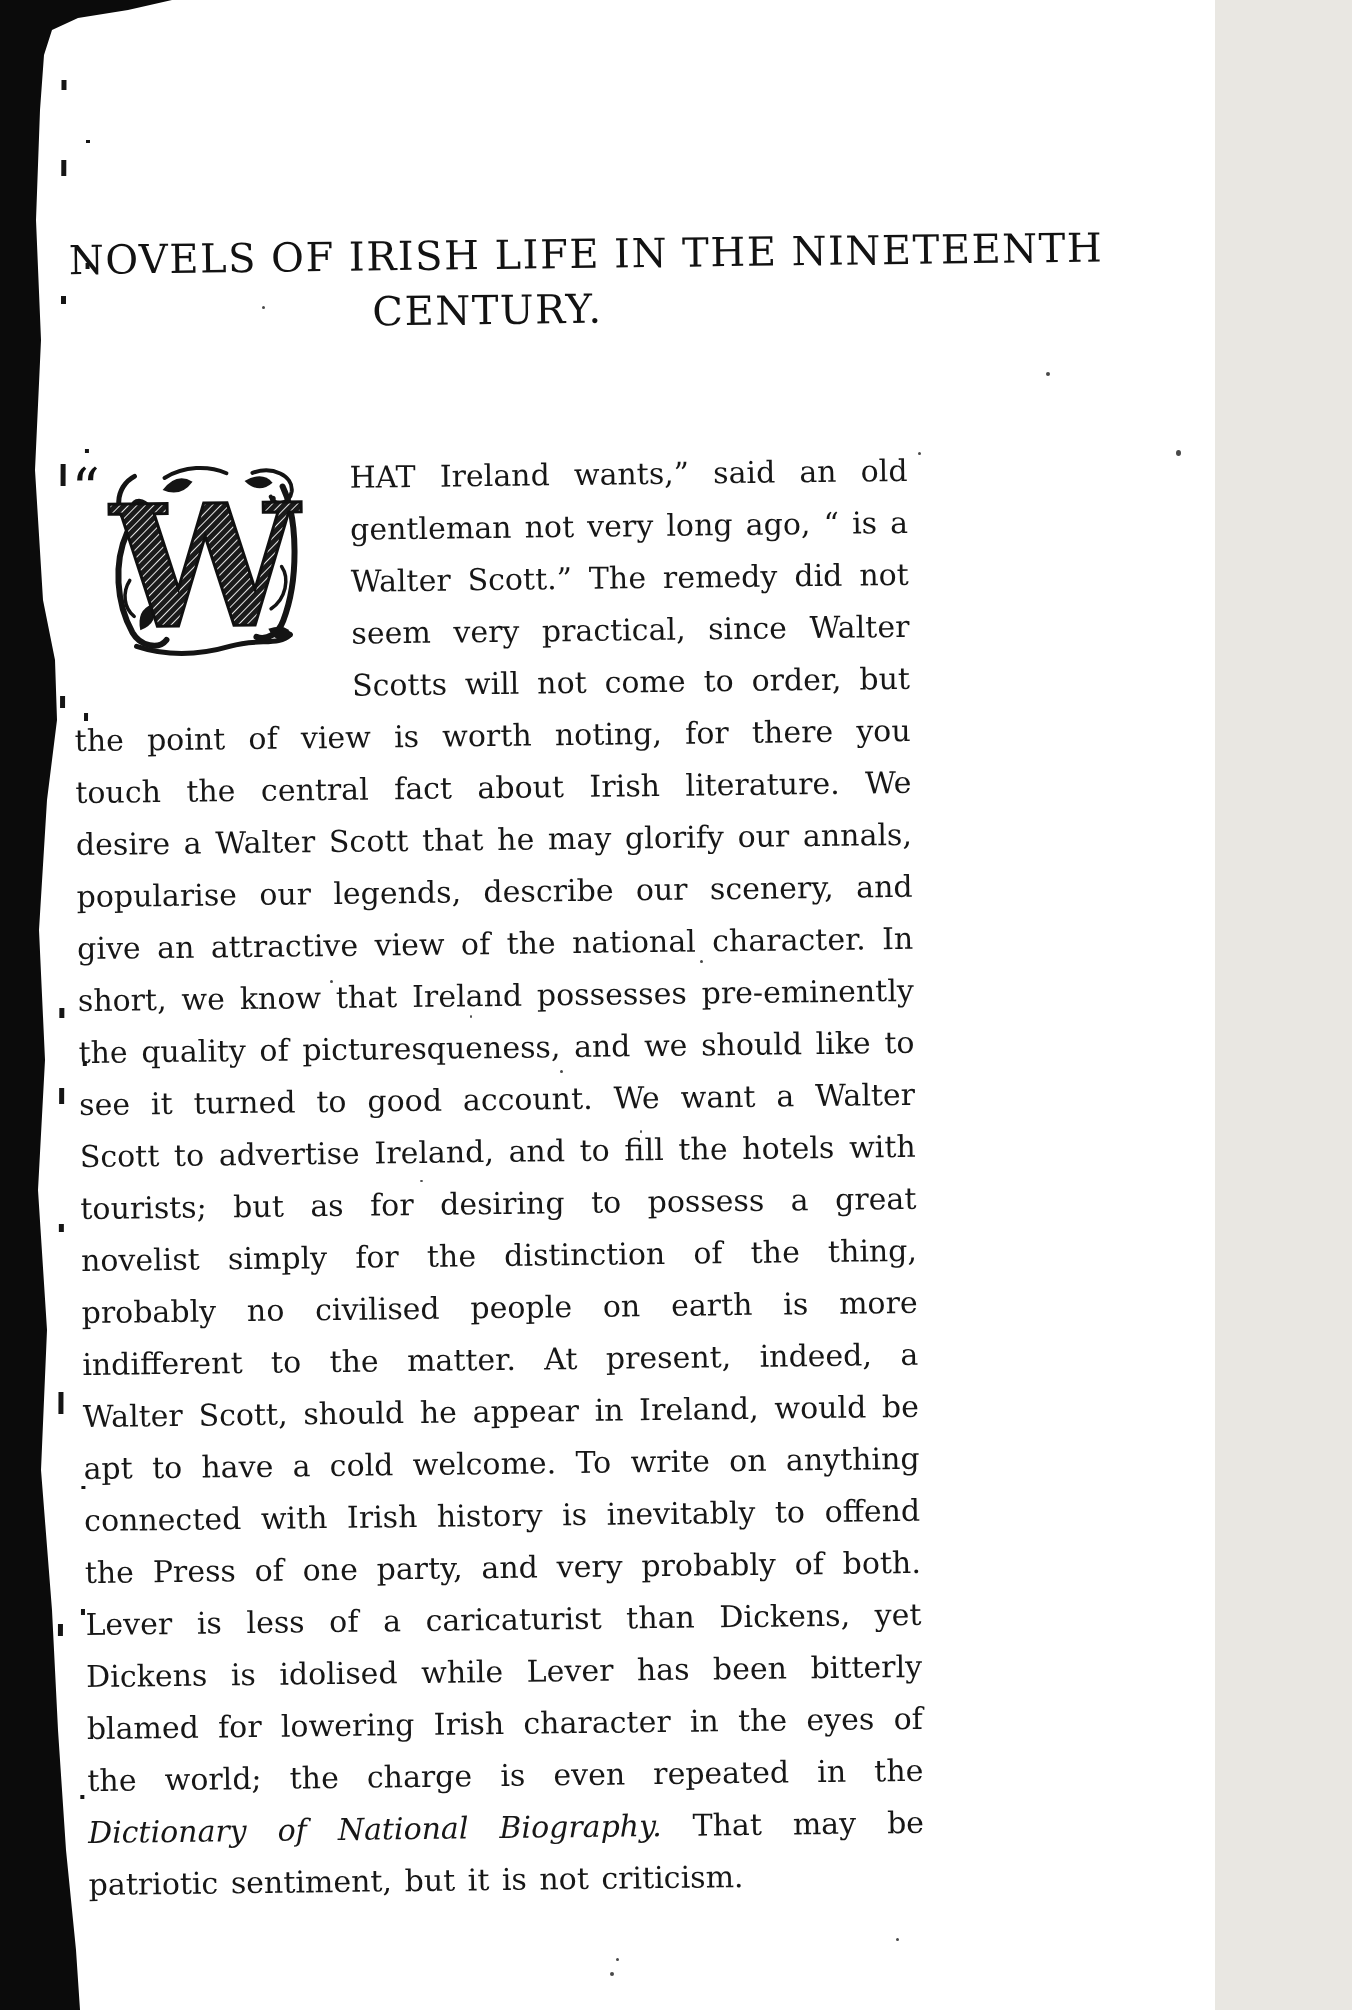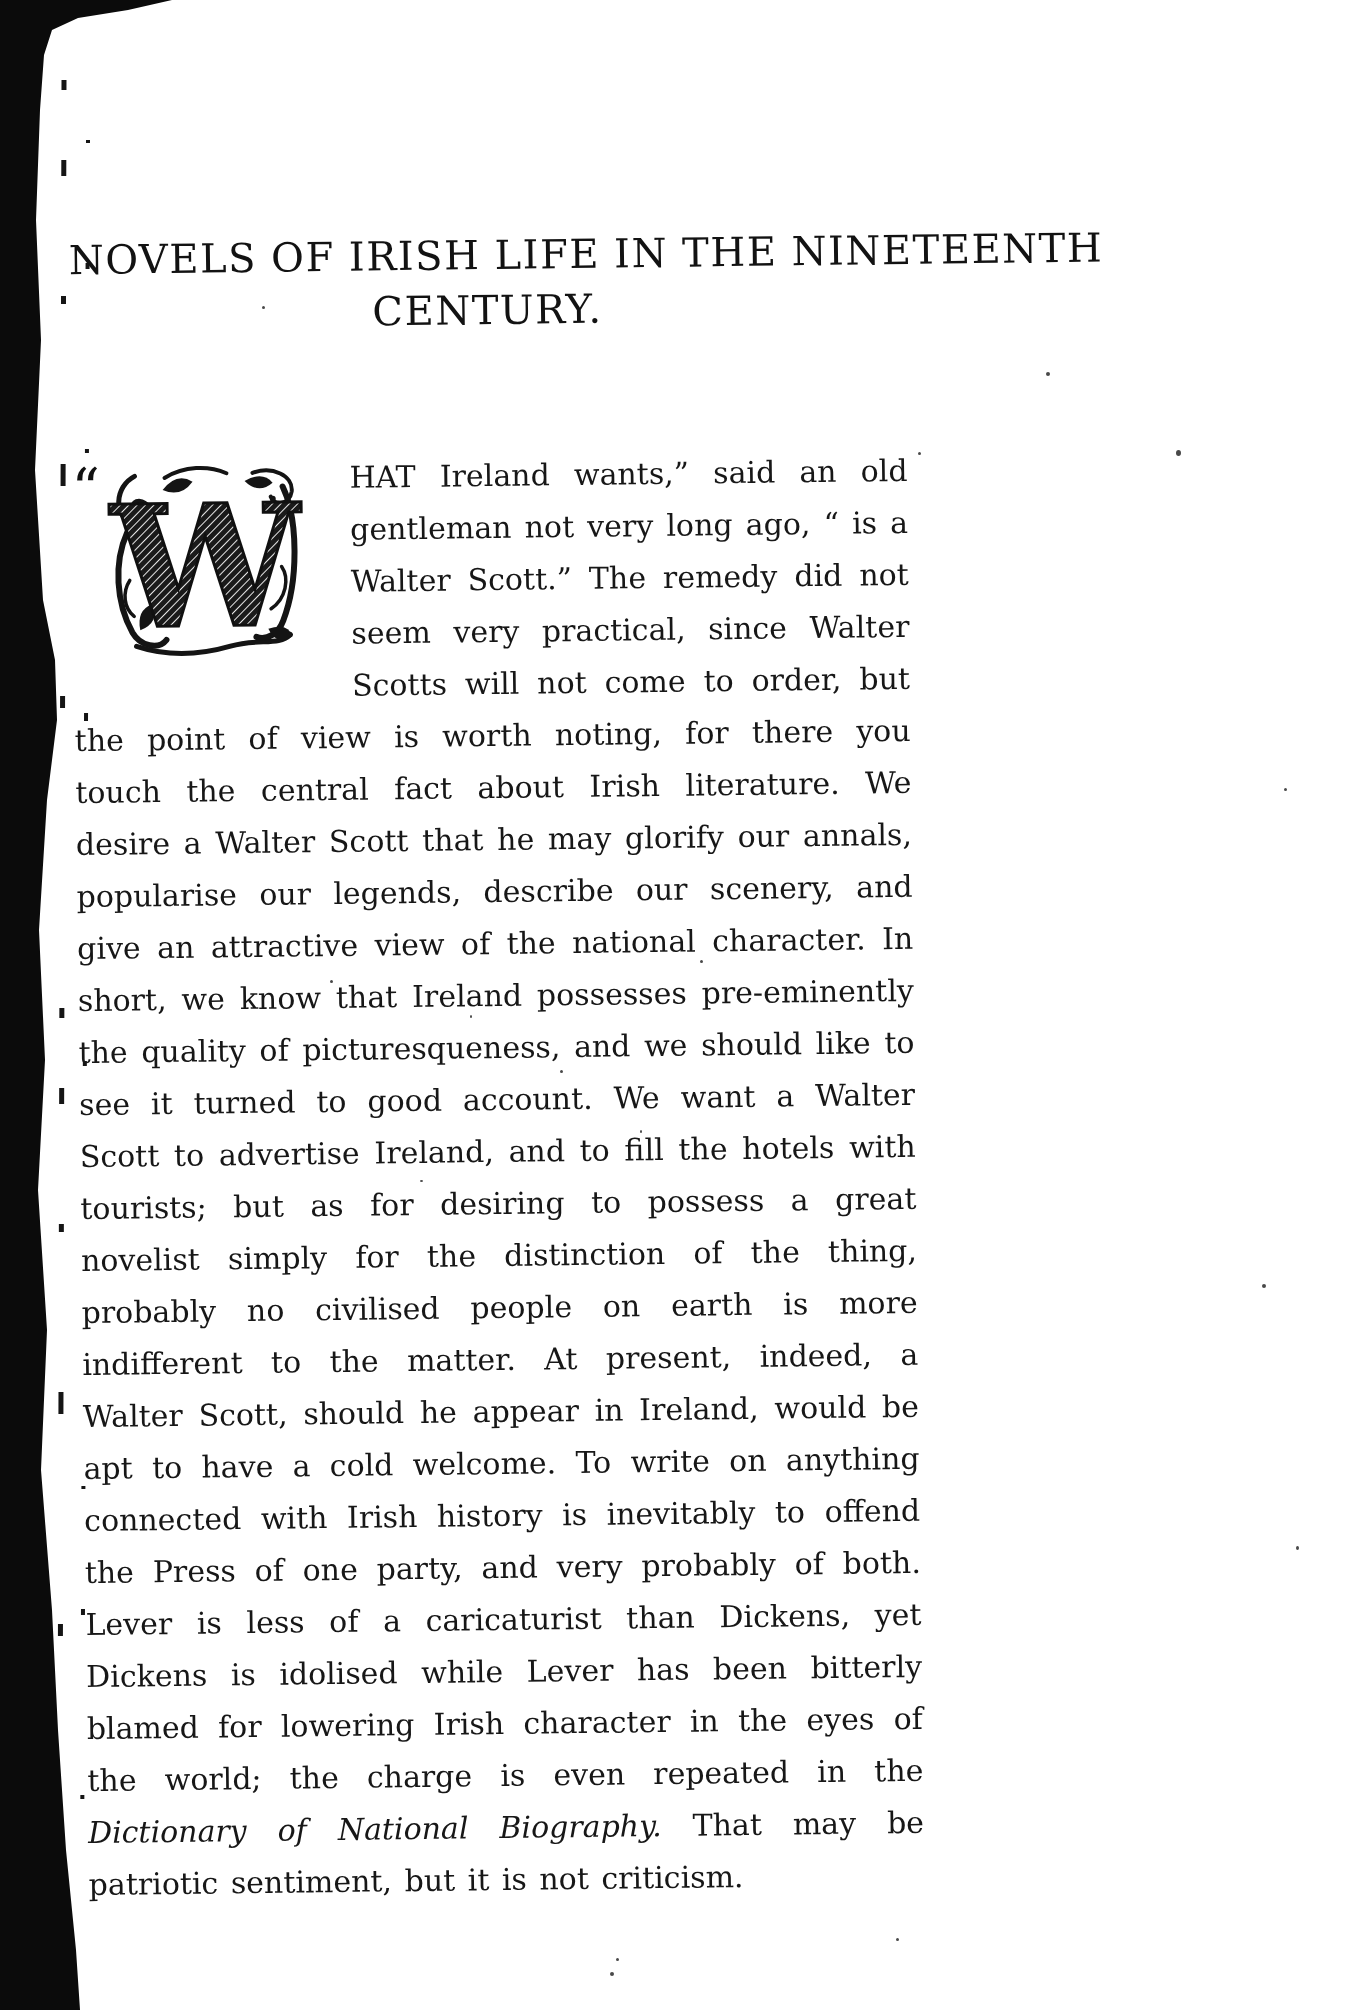--- a/index.html
+++ b/index.html
@@ -1,18 +1,18 @@
 <!DOCTYPE html>
 <html><head>
 <meta charset="utf-8">
 <style>
   html,body{margin:0;padding:0;background:#e9e7e2;}
   .page{
     position:relative;
-    width:1352px;height:2010px;
+    width:1215px;height:2010px;
     background:#ffffff;
     overflow:hidden;
     font-family:"DejaVu Serif","Liberation Serif",serif;
     color:#161616;
   }
   .edge-svg{position:absolute;left:0;top:0;display:block;}
   .content{
     position:absolute;left:75px;top:0;width:836px;
     transform:rotate(-0.7deg);
     transform-origin:50% 40%;

